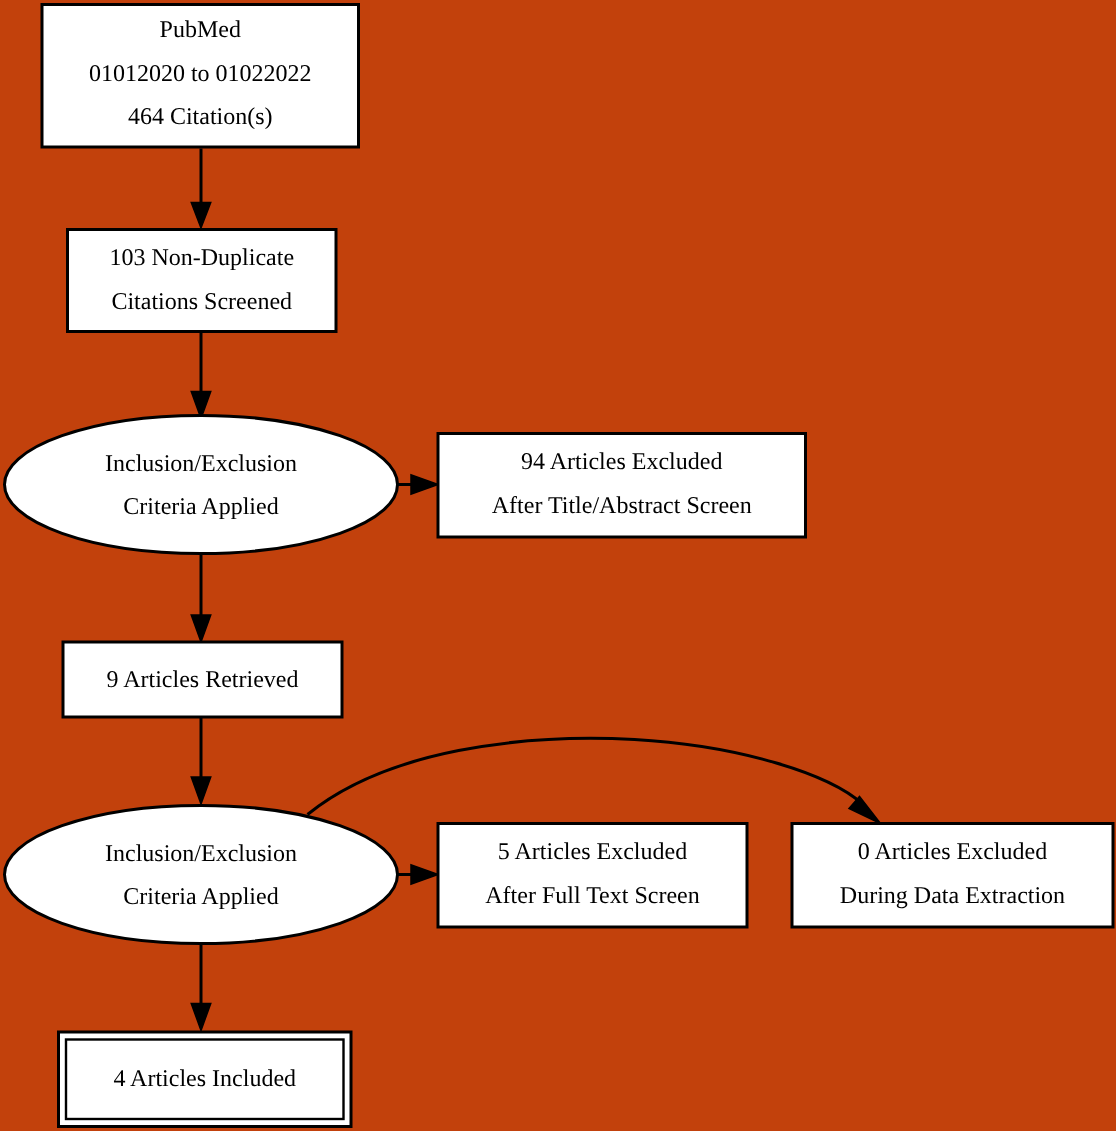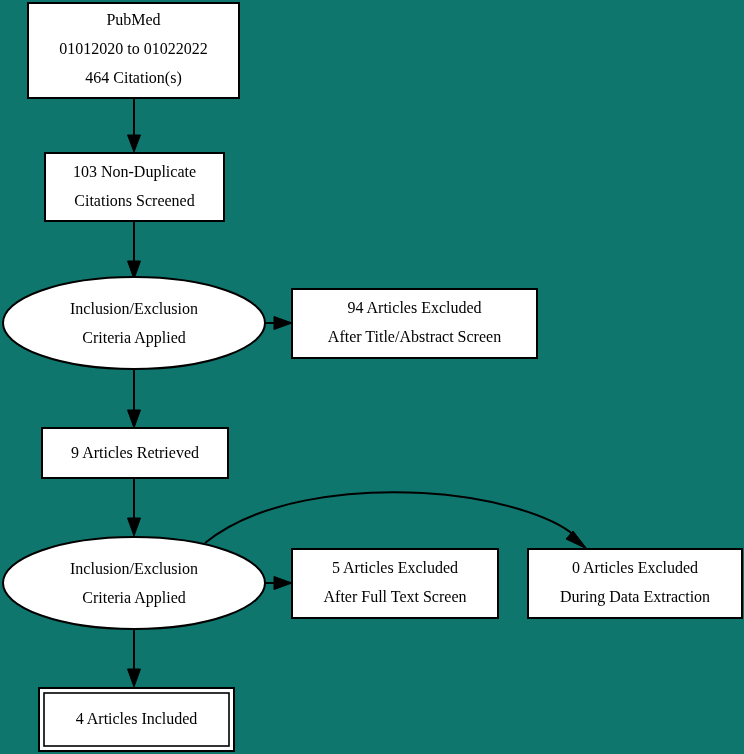--- a/index.html
+++ b/index.html
@@ -4,21 +4,21 @@
 <style>
   html, body {
     margin: 0;
     padding: 0;
     background: #ffffff;
   }
   #flow-root {
     position: relative;
     width: 744px;
     height: 754px;
-    background: #0f766e;
+    background: #c2410c;
     font-family: "Liberation Serif", "DejaVu Serif", serif;
     overflow: hidden;
   }
   svg#flowchart {
     display: block;
     width: 744px;
     height: 754px;
   }
   .node-shape {
     fill: #ffffff;

